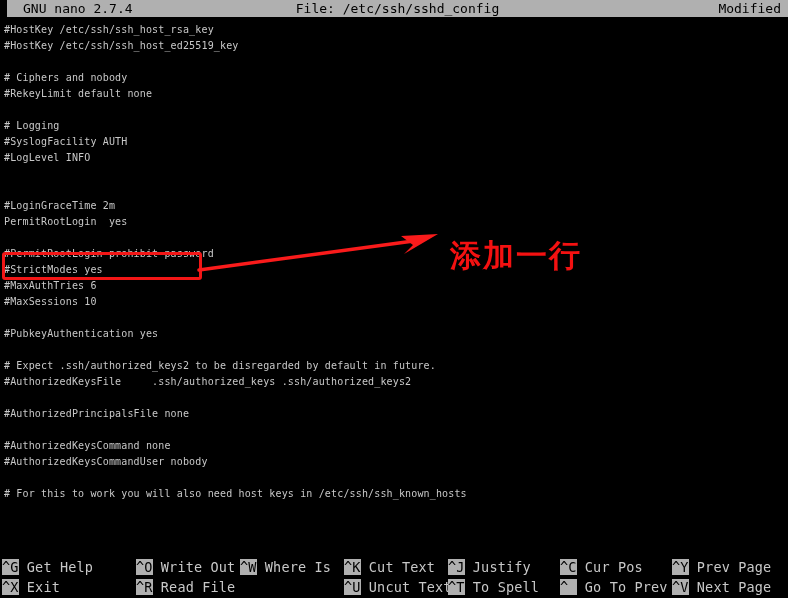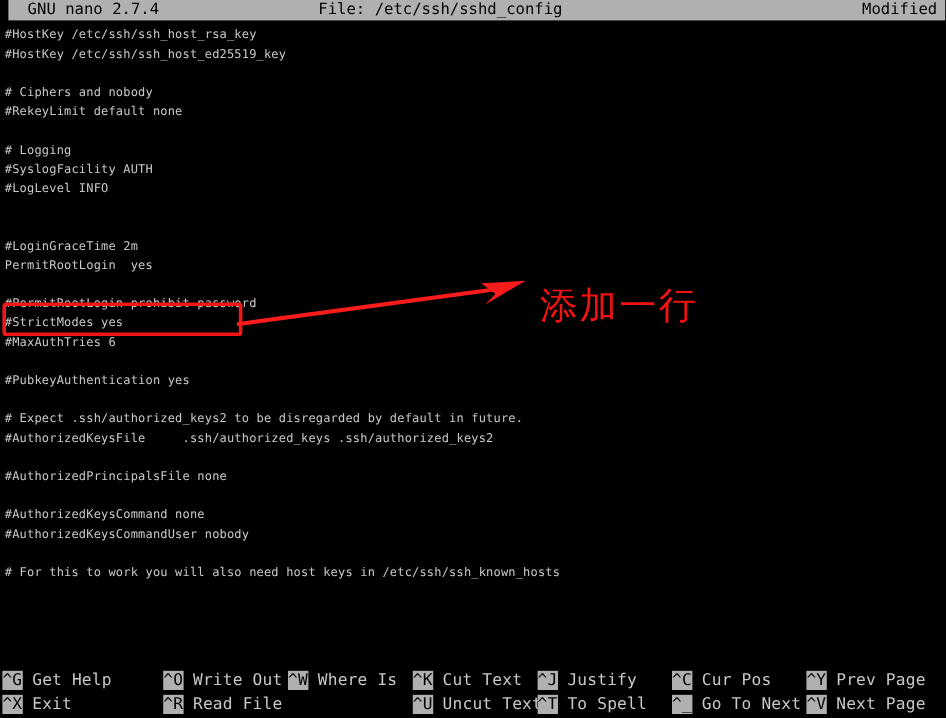--- a/index.html
+++ b/index.html
@@ -36,21 +36,21 @@
     letter-spacing: 0px;
     white-space: pre;
   }
   .tb-left {
     position: absolute;
     left: 16px; top: 0;
   }
   .tb-center {
     position: absolute;
     left: 0; top: 0;
-    width: 720px;
+    width: 781px;
     text-align: center;
   }
   .tb-right {
     position: absolute;
     right: 7px; top: 0;
   }
 
   
   #buffer {
     position: absolute;
@@ -92,20 +92,21 @@
   #cn-note {
     position: absolute;
     left: 450px;
     top: 238px;
     font-family: "DejaVu Sans", "Liberation Sans", sans-serif;
     font-size: 31px;
     line-height: 34px;
     color: #f41111;
     letter-spacing: 2px;
     white-space: pre;
+    font-weight: bold;
   }
 
   
   #helpbar {
     position: absolute;
     left: 0;
     top: 559px;
     width: 788px;
     height: 39px;
   }
@@ -154,20 +155,21 @@
       <div class="line">#SyslogFacility AUTH</div>
       <div class="line">#LogLevel INFO</div>
       <div class="line">&nbsp;</div>
       <div class="line">&nbsp;</div>
       <div class="line">#LoginGraceTime 2m</div>
       <div class="line">PermitRootLogin  yes</div>
       <div class="line">&nbsp;</div>
       <div class="line">#PermitRootLogin prohibit-password</div>
       <div class="line">#StrictModes yes</div>
       <div class="line">#MaxAuthTries 6</div>
+      <div class="line">#MaxSessions 10</div>
       <div class="line">&nbsp;</div>
       <div class="line">#PubkeyAuthentication yes</div>
       <div class="line">&nbsp;</div>
       <div class="line"># Expect .ssh/authorized_keys2 to be disregarded by default in future.</div>
       <div class="line">#AuthorizedKeysFile     .ssh/authorized_keys .ssh/authorized_keys2</div>
       <div class="line">&nbsp;</div>
       <div class="line">#AuthorizedPrincipalsFile none</div>
       <div class="line">&nbsp;</div>
       <div class="line">#AuthorizedKeysCommand none</div>
       <div class="line">#AuthorizedKeysCommandUser nobody</div>
@@ -193,18 +195,18 @@
         <span class="help-cell" style="left: 448px;"><span class="key">^J</span><span class="lbl"> Justify</span></span>
         <span class="help-cell" style="left: 560px;"><span class="key">^C</span><span class="lbl"> Cur Pos</span></span>
         <span class="help-cell" style="left: 672px;"><span class="key">^Y</span><span class="lbl"> Prev Page</span></span>
       </div>
     <div class="help-row second">
         <span class="help-cell" style="left: 2px;"><span class="key">^X</span><span class="lbl"> Exit</span></span>
         <span class="help-cell" style="left: 136px;"><span class="key">^R</span><span class="lbl"> Read File</span></span>
         <span class="help-cell" style="left: 240px; margin-top: 20px;"><span class="key">^\</span><span class="lbl"> Replace</span></span>
         <span class="help-cell" style="left: 344px;"><span class="key">^U</span><span class="lbl"> Uncut Text</span></span>
         <span class="help-cell" style="left: 448px;"><span class="key">^T</span><span class="lbl"> To Spell</span></span>
-        <span class="help-cell" style="left: 560px;"><span class="key">^_</span><span class="lbl"> Go To Next</span></span>
+        <span class="help-cell" style="left: 560px;"><span class="key">^_</span><span class="lbl"> Go To Prev</span></span>
         <span class="help-cell" style="left: 672px;"><span class="key">^V</span><span class="lbl"> Next Page</span></span>
       </div>
   </div>
 
 </div>
 
 </body></html>

